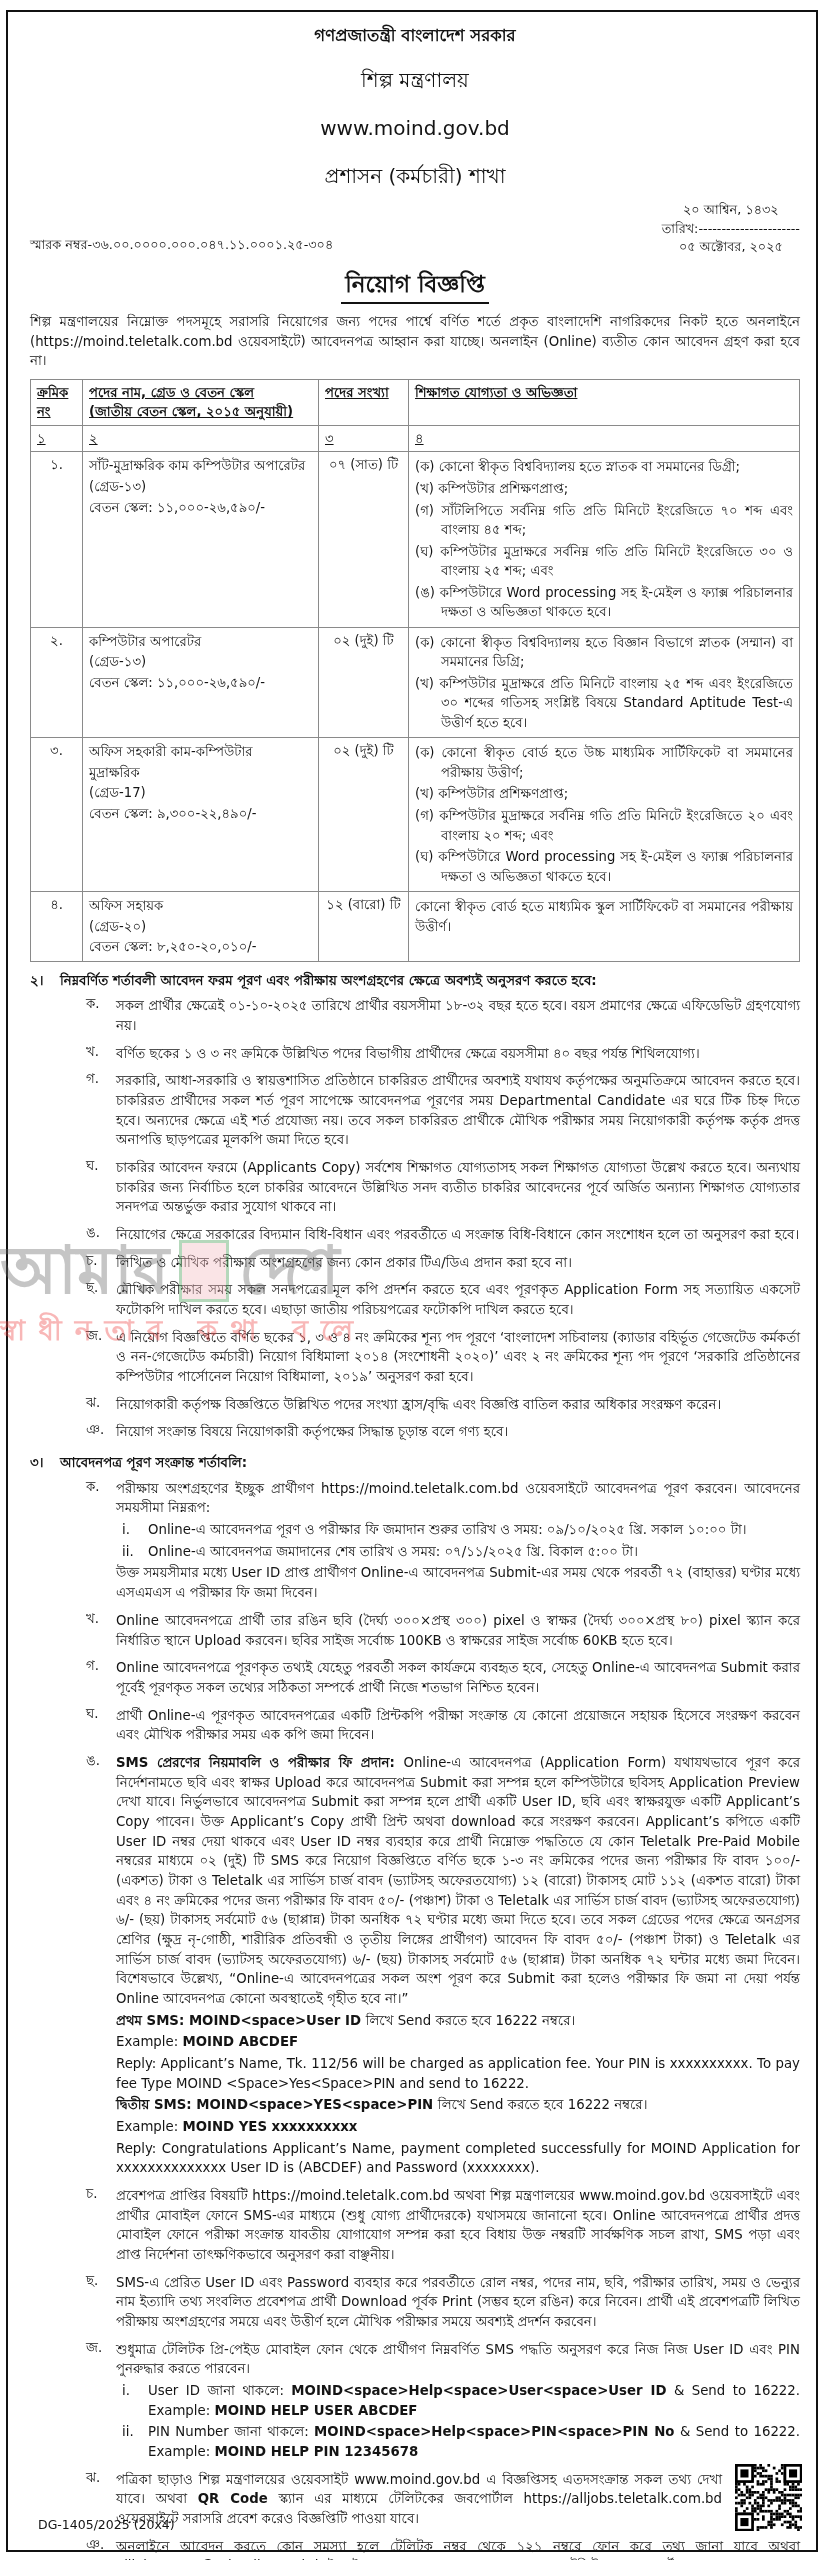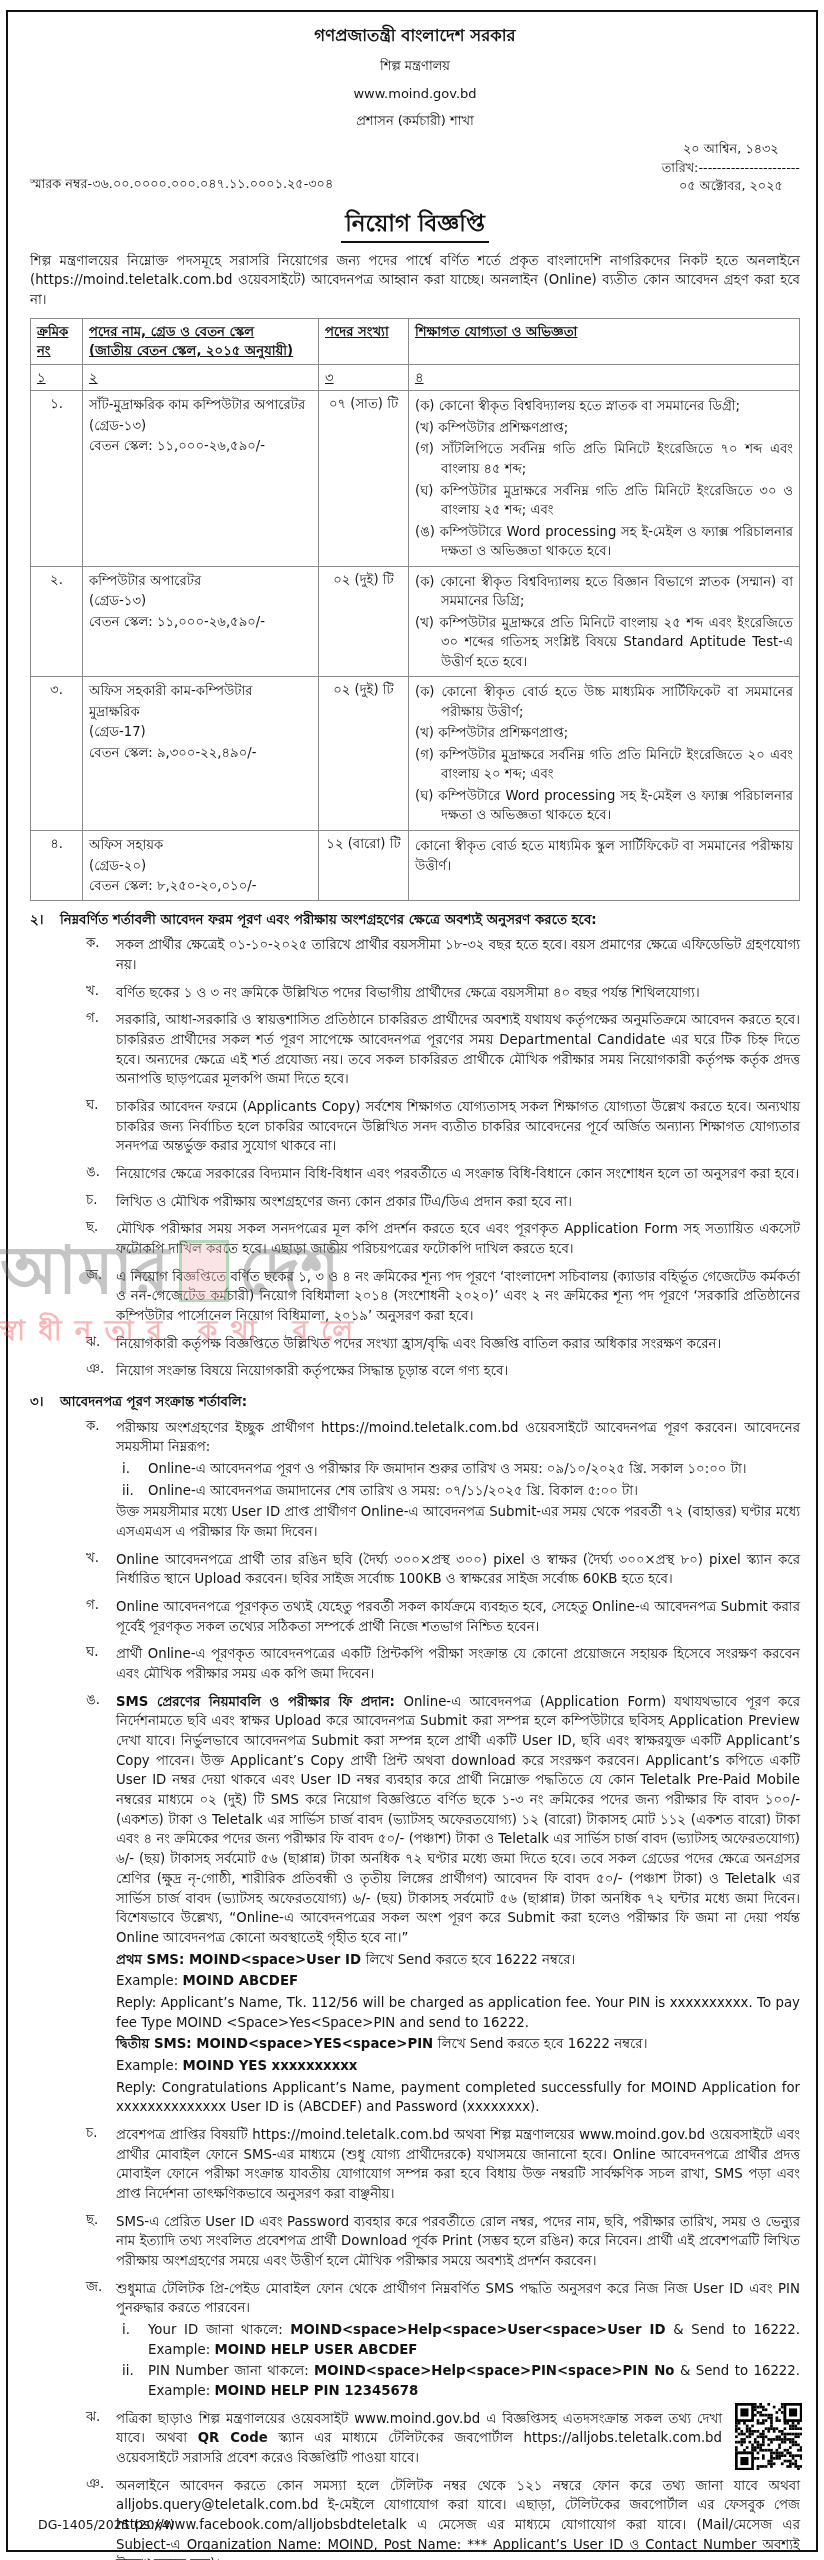--- a/index.html
+++ b/index.html
@@ -2,21 +2,21 @@
 <html lang="bn"><head>
 <meta charset="utf-8">
 <style>
   html,body{margin:0;padding:0;background:#fff;}
   .page{position:relative;width:824px;height:2560px;background:#fff;color:#141414;
         font-family:"DejaVu Sans","Liberation Sans",sans-serif;font-size:13.3px;line-height:1.48;overflow:hidden;}
   .frame{position:absolute;left:6px;right:6px;top:10px;bottom:8px;border:2.5px solid #111;}
   .content{position:absolute;left:22px;right:16px;top:8px;bottom:6px;}
   .center{text-align:center;}
   .hdr-govt{font-weight:bold;font-size:16.5px;margin-top:4px;}
-  .hdr-line{font-size:13px;margin-top:8px;}
+  .hdr-line{font-size:20px;margin-top:18px;}
   .memo-row{display:flex;justify-content:space-between;align-items:flex-end;margin-top:10px;font-size:12.8px;}
   .memo-no{padding-bottom:2px;}
   .date-block{text-align:center;line-height:1.45;}
   .title-wrap{text-align:center;margin:10px 0 8px;}
   .doc-title{display:inline-block;font-weight:bold;font-size:23px;border-bottom:2.5px solid #111;padding:0 4px 1px;text-align:center;}
   .intro{text-align:justify;margin:2px 0 8px;}
   table.posts{width:100%;border-collapse:collapse;border:1.5px solid #666;}
   table.posts th,table.posts td{border:1px solid #8a8a8a;padding:3px 6px;vertical-align:top;font-size:13.2px;}
   table.posts th{font-weight:bold;text-align:left;text-decoration:underline;}
   td.c-sl{text-align:center;}
@@ -298,21 +298,21 @@
               <div class="cond-body">
                 <div class="cond-para"><span>SMS-এ প্রেরিত User ID এবং Password ব্যবহার করে পরবর্তীতে রোল নম্বর, পদের নাম, ছবি, পরীক্ষার তারিখ, সময় ও ভেন্যুর নাম ইত্যাদি তথ্য সংবলিত প্রবেশপত্র প্রার্থী Download পূর্বক Print (সম্ভব হলে রঙিন) করে নিবেন। প্রার্থী এই প্রবেশপত্রটি লিখিত পরীক্ষায় অংশগ্রহণের সময়ে এবং উত্তীর্ণ হলে মৌখিক পরীক্ষার সময়ে অবশ্যই প্রদর্শন করবেন।</span></div>
               </div>
             </div>
             <div class="cond-item">
               <span class="cond-label">জ.</span>
               <div class="cond-body">
                 <div class="cond-para"><span>শুধুমাত্র টেলিটক প্রি-পেইড মোবাইল ফোন থেকে প্রার্থীগণ নিম্নবর্ণিত SMS পদ্ধতি অনুসরণ করে নিজ নিজ User ID এবং PIN পুনরুদ্ধার করতে পারবেন।</span></div>
                 <div class="cond-para sub">
                   <span class="sub-label">i.</span>
-                  <span class="sub-body"><span>Your ID জানা থাকলে: </span><b>MOIND&lt;space&gt;Help&lt;space&gt;User&lt;space&gt;User ID</b><span> &amp; Send to 16222.  Example: </span><b>MOIND HELP USER ABCDEF</b></span>
+                  <span class="sub-body"><span>User ID জানা থাকলে: </span><b>MOIND&lt;space&gt;Help&lt;space&gt;User&lt;space&gt;User ID</b><span> &amp; Send to 16222.  Example: </span><b>MOIND HELP USER ABCDEF</b></span>
                 </div>
                 <div class="cond-para sub">
                   <span class="sub-label">ii.</span>
                   <span class="sub-body"><span>PIN Number জানা থাকলে: </span><b>MOIND&lt;space&gt;Help&lt;space&gt;PIN&lt;space&gt;PIN No</b><span> &amp; Send to 16222.  Example: </span><b>MOIND HELP PIN 12345678</b></span>
                 </div>
               </div>
             </div>
             <div class="cond-item has-qr" style="position: relative;">
               <span class="cond-label">ঝ.</span>
               <div class="cond-body">

